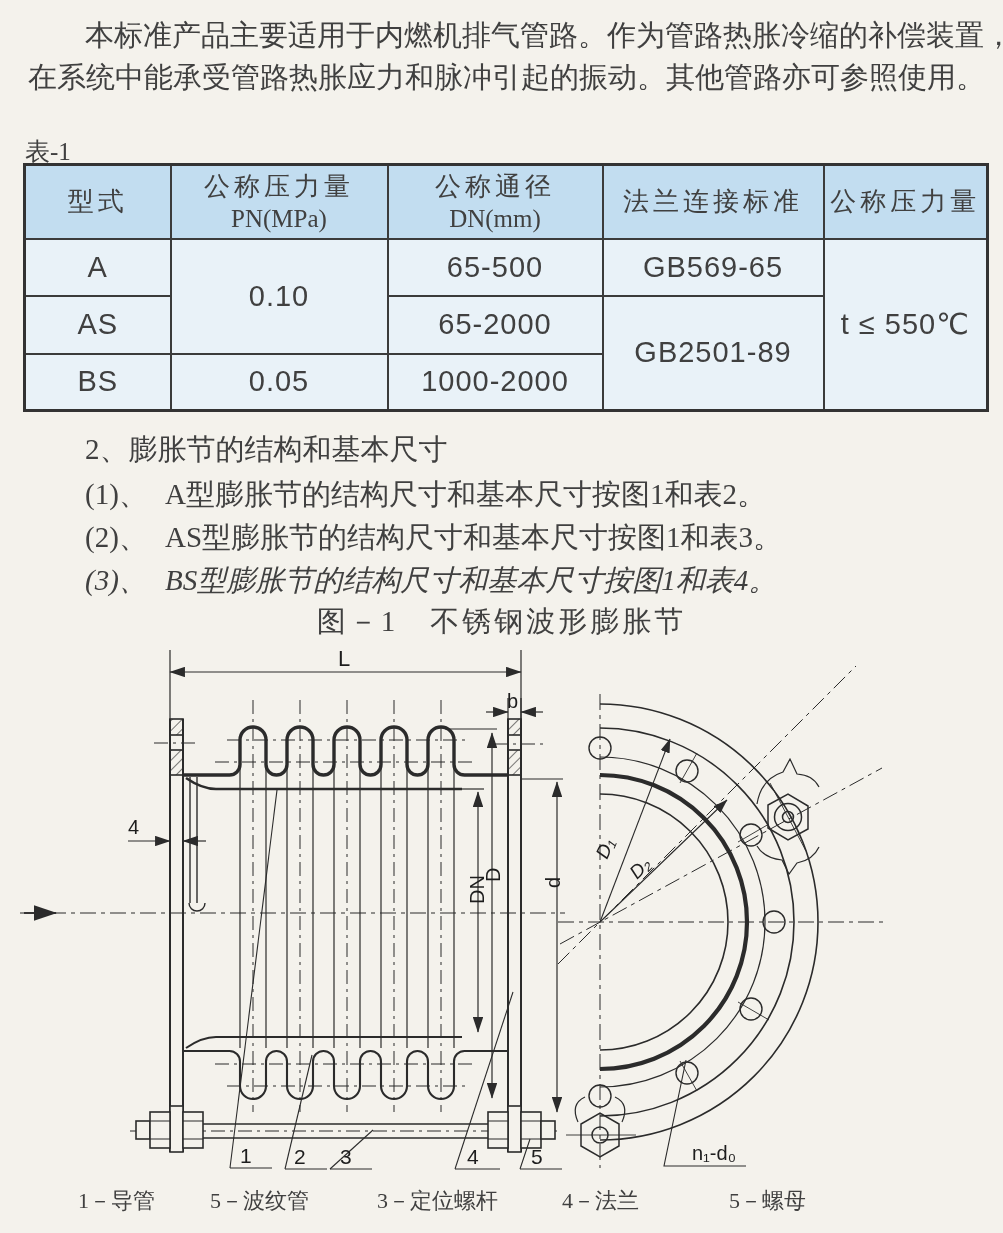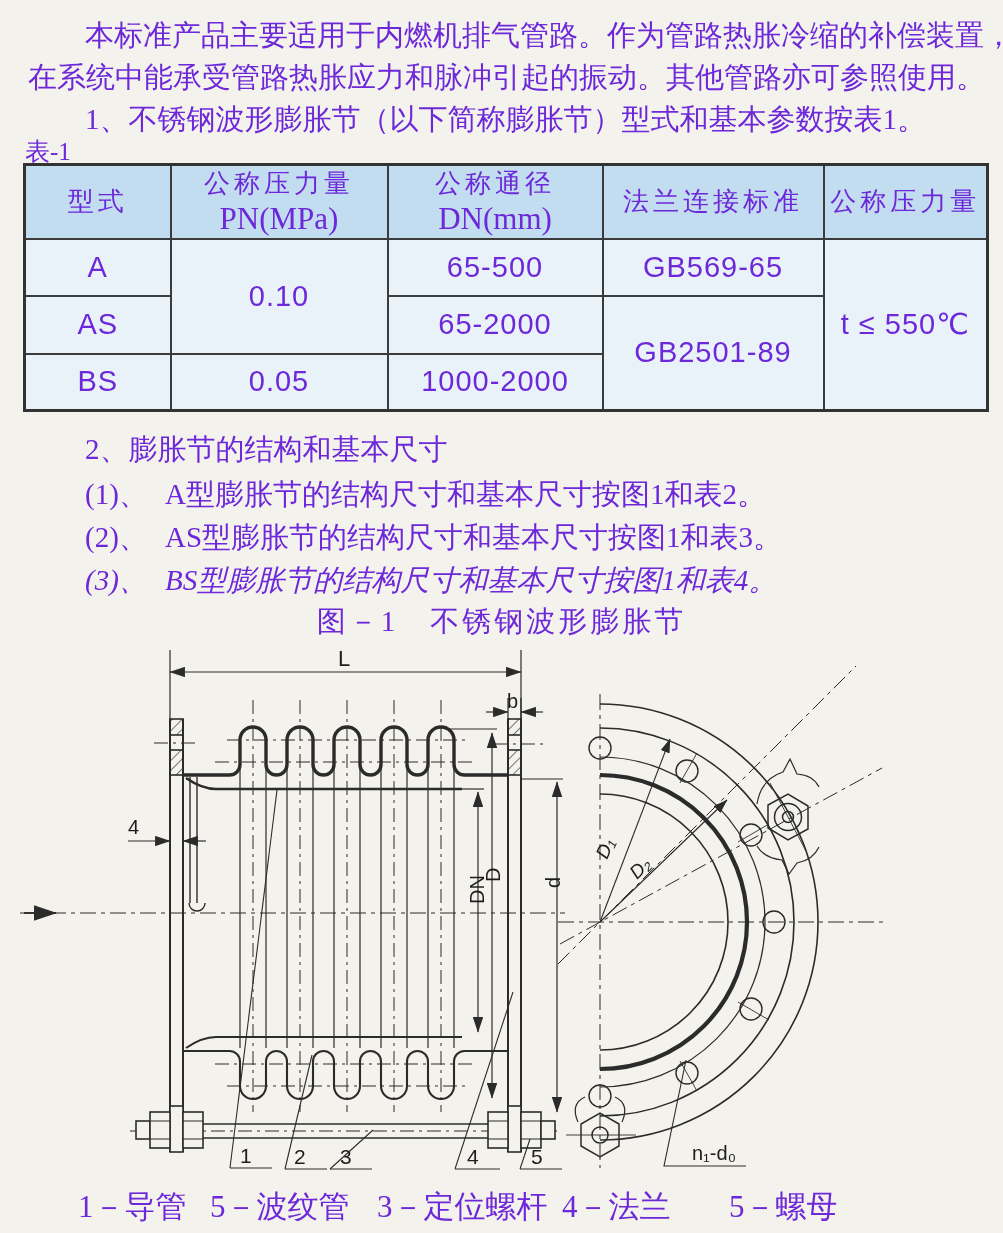--- a/index.html
+++ b/index.html
@@ -2,57 +2,56 @@
 <html><head>
 <meta charset="utf-8">
 <style>
   html,body{margin:0;padding:0;background:#8a8a8a;}
   .page{
     position:relative;
     width:1003px;height:1233px;
     background:#f4f2ec;
     overflow:hidden;
     font-family:"Liberation Serif","DejaVu Serif",serif;
-    color:#6d28d9;
+    color:#404040;
   }
   .tline{position:absolute;white-space:nowrap;font-size:29px;letter-spacing:0px;}
   .tbl-label{position:absolute;font-size:25px;}
   .marker{display:inline-block;width:80px;}
   table.spec{
     position:absolute;left:23px;top:163px;
     width:963px;height:246px;
     border-collapse:collapse;table-layout:fixed;
   }
   table.spec th, table.spec td{
     border:2px solid #3b3b3b;
     text-align:center;vertical-align:middle;
     padding:0;
   }
   table.spec{border:3px solid #333;}
   table.spec th{
     font-weight:normal;font-size:26px;letter-spacing:4px;
     font-family:"Liberation Serif","DejaVu Serif",serif;
   }
-  table.spec th .sub{letter-spacing:0px;font-size:31px;}
+  table.spec th .sub{letter-spacing:0px;font-size:25px;}
   table.spec td{
     font-size:29px;letter-spacing:1px;
     font-family:"Liberation Sans","DejaVu Sans",sans-serif;
   }
   .fig-title{position:absolute;left:0;width:100%;text-align:center;top:602px;font-size:29px;letter-spacing:3px;}
-  .legend span{position:absolute;white-space:nowrap;font-size:31px;}
+  .legend span{position:absolute;white-space:nowrap;font-size:22px;}
   svg text{font-family:"Liberation Sans","DejaVu Sans",sans-serif;fill:#1d1d1d;}
 </style>
 </head>
 <body>
 
 <div class="page">
 
   <div class="tline" style="left:85px;top:16px;">本标准产品主要适用于内燃机排气管路。作为管路热胀冷缩的补偿装置，</div>
   <div class="tline" style="left:28px;top:58px;">在系统中能承受管路热胀应力和脉冲引起的振动。其他管路亦可参照使用。</div>
-  <div class="tline" style="left:85px;top:100px;">1、不锈钢波形膨胀节（以下简称膨胀节）型式和基本参数按表1。</div>
 
   <div class="tbl-label" style="left:25px;top:135px;text-align:center;">表-1</div>
 
   <table class="spec">
     <colgroup>
       <col style="width:146px">
         <col style="width:217px">
         <col style="width:215px">
         <col style="width:221px">
         <col style="width:164px">

